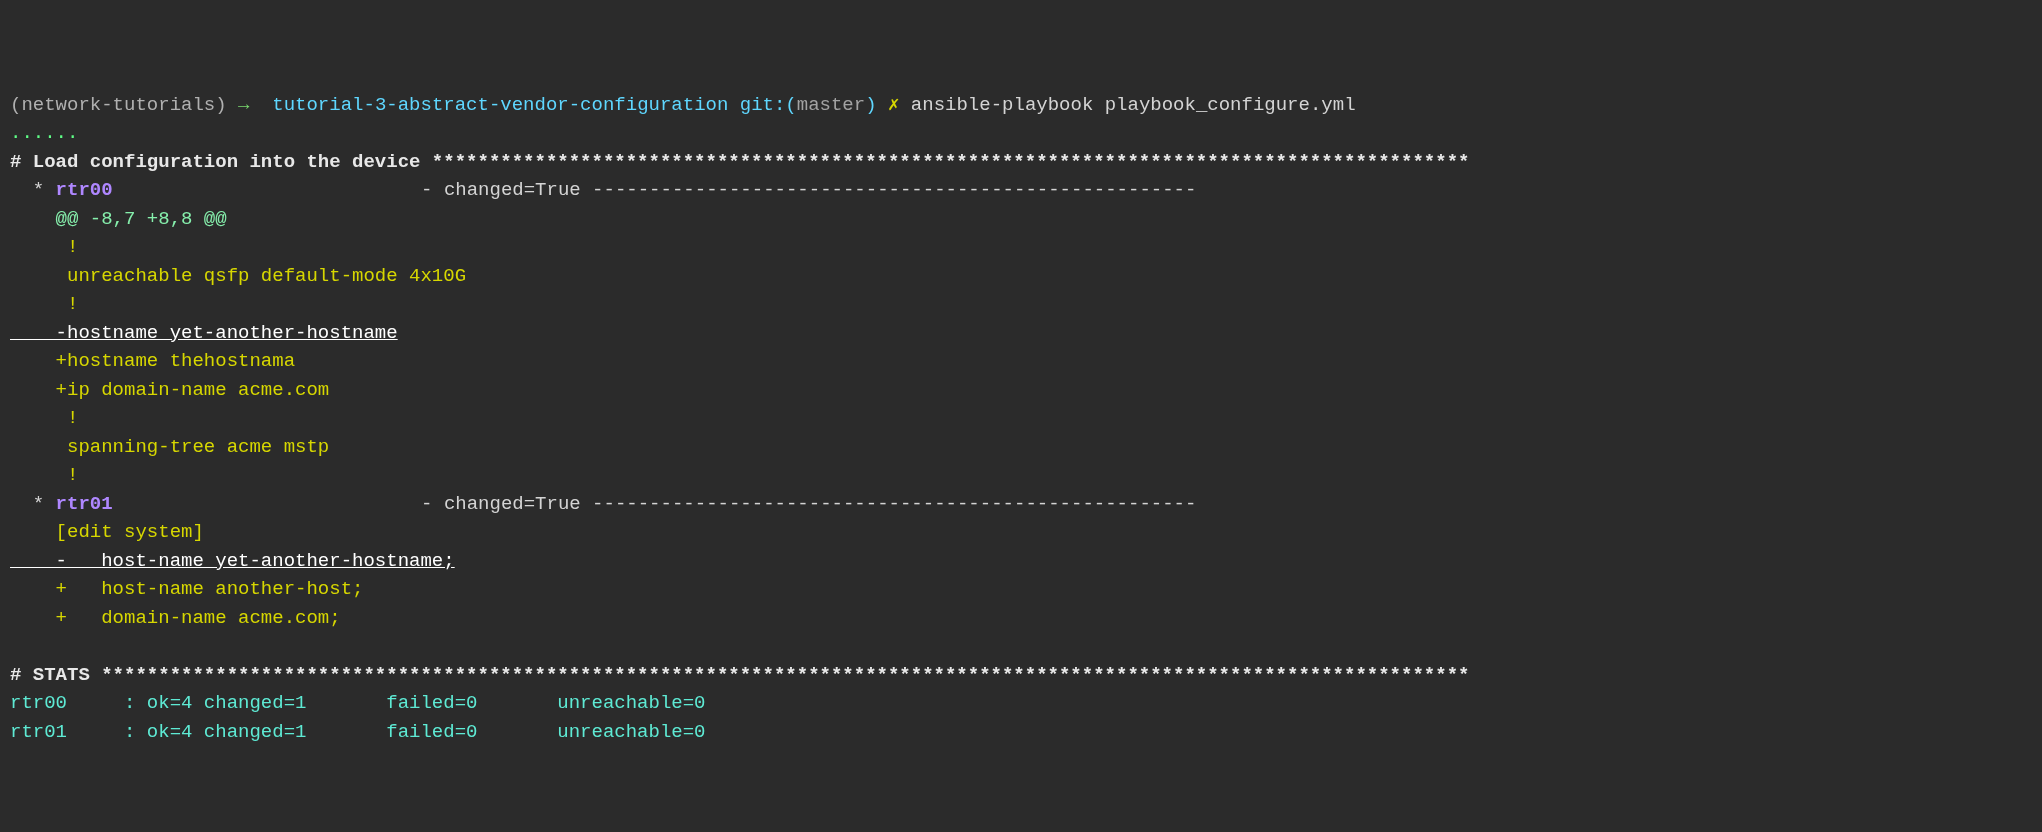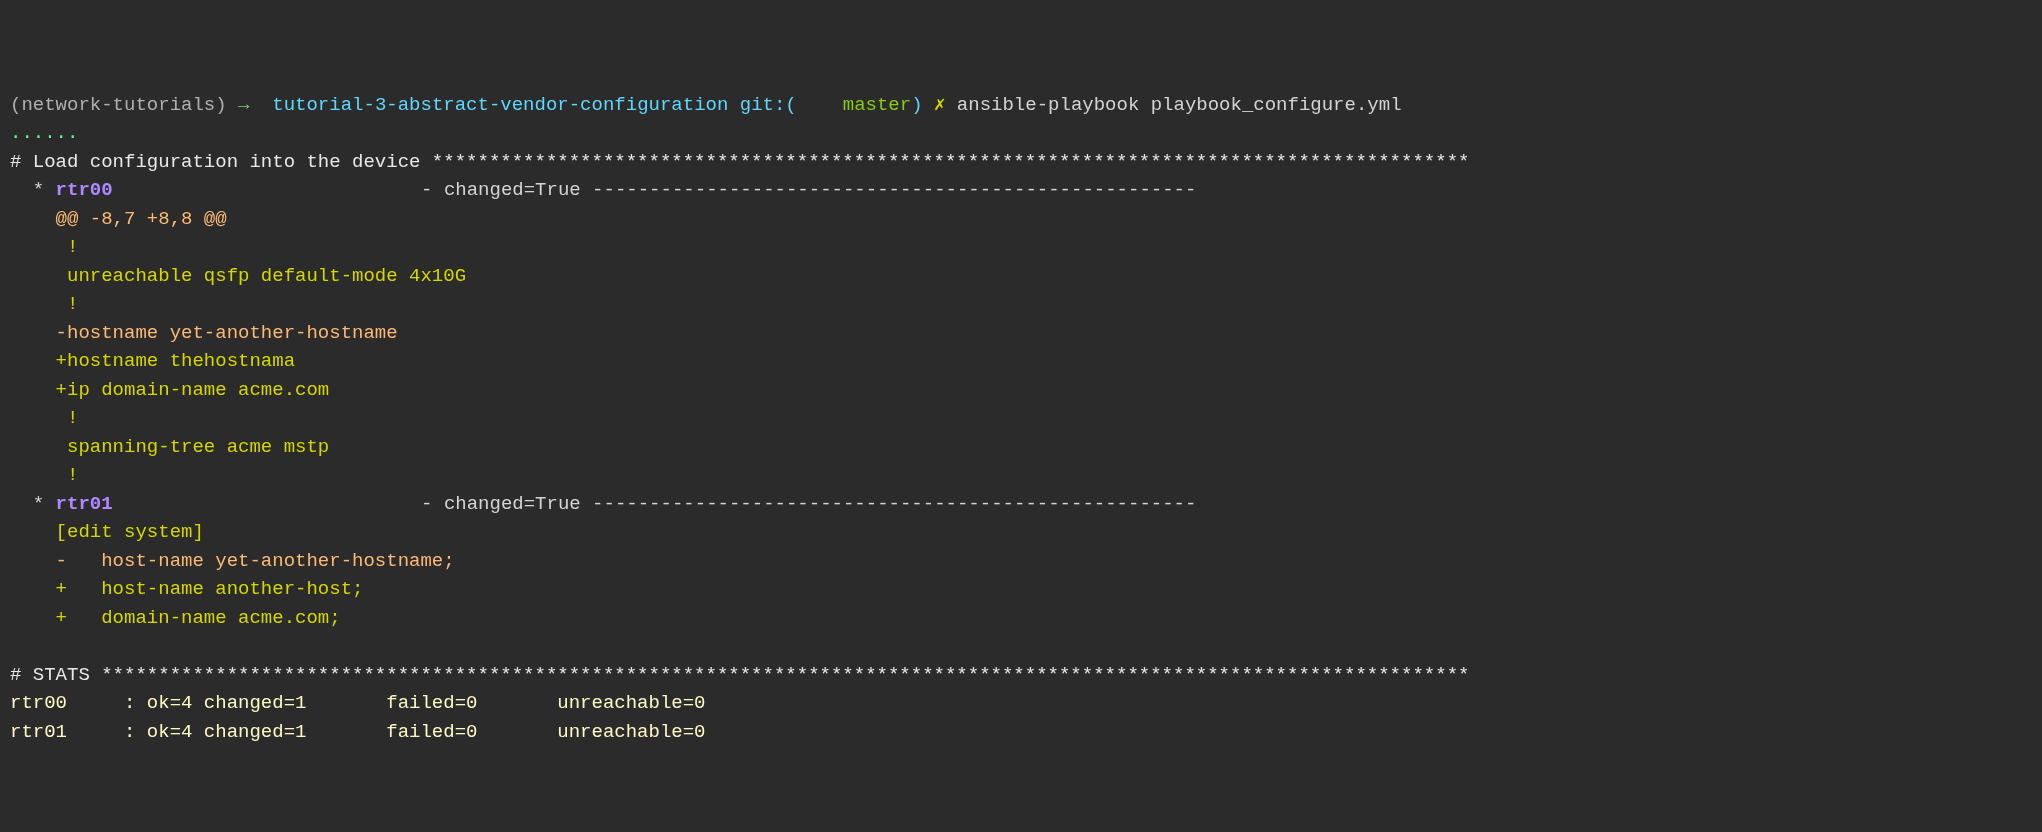--- a/index.html
+++ b/index.html
@@ -13,36 +13,36 @@
       font-family: 'Menlo', 'Monaco', 'Consolas', 'Courier New', monospace;
       font-size: 19px;
       line-height: 1.5;
       padding: 5px 10px;
       white-space: pre;
     }
     .prompt-env { color: #b0b0b0; text-align: center; }
     .prompt-arrow { color: #79d96e; }
     .prompt-path { color: #5fd7ff; }
     .prompt-git { color: #5fd7ff; }
-    .prompt-branch { color: #84cc16; margin-left: 46px; }
+    .prompt-branch { color: #a3a3a3; }
     .prompt-paren { color: #5fd7ff; }
     .prompt-x { color: #d7d700; }
     .prompt-cmd { color: #d4d4d4; }
     .dots { color: #5fff87; }
-    .section-header { color: #e8e8e8; font-weight: normal; }
+    .section-header { color: #e8e8e8; font-weight: bold; }
     .host-bullet { color: #d4d4d4; }
     .host-name { color: #af87ff; font-weight: bold; }
     .changed-label { color: #d4d4d4; margin-left: 12px; }
     .changed-dash { color: #d4d4d4; }
-    .diff-hunk { color: #fdba74; }
+    .diff-hunk { color: #86efac; }
     .diff-context { color: #d7d700; }
-    .diff-minus { color: #fdba74; }
+    .diff-minus { color: #ffffff; text-decoration: underline; }
     .diff-plus { color: #d7d700; }
     .diff-junos { color: #d7d700; }
-    .stats-line { color: #fef9c3; }
+    .stats-line { color: #5eead4; }
   </style>
 </head>
 <body>
 
 
 <div><span class="prompt-env">(network-tutorials)</span> <span class="prompt-arrow">→</span>  <span class="prompt-path">tutorial-3-abstract-vendor-configuration</span> <span class="prompt-git">git:</span><span class="prompt-paren">(</span><span class="prompt-branch">master</span><span class="prompt-paren">)</span> <span class="prompt-x">✗</span> <span class="prompt-cmd">ansible-playbook playbook_configure.yml</span>
 <span class="dots">......</span>
 <span class="section-header"># Load configuration into the device *******************************************************************************************</span>
 <span class="host-bullet">  * </span><span class="host-name">rtr00</span><span>                          </span><span class="changed-label">- changed=True </span><span class="changed-dash">-----------------------------------------------------</span>
 <span class="diff-hunk">    @@ -8,7 +8,8 @@</span>

